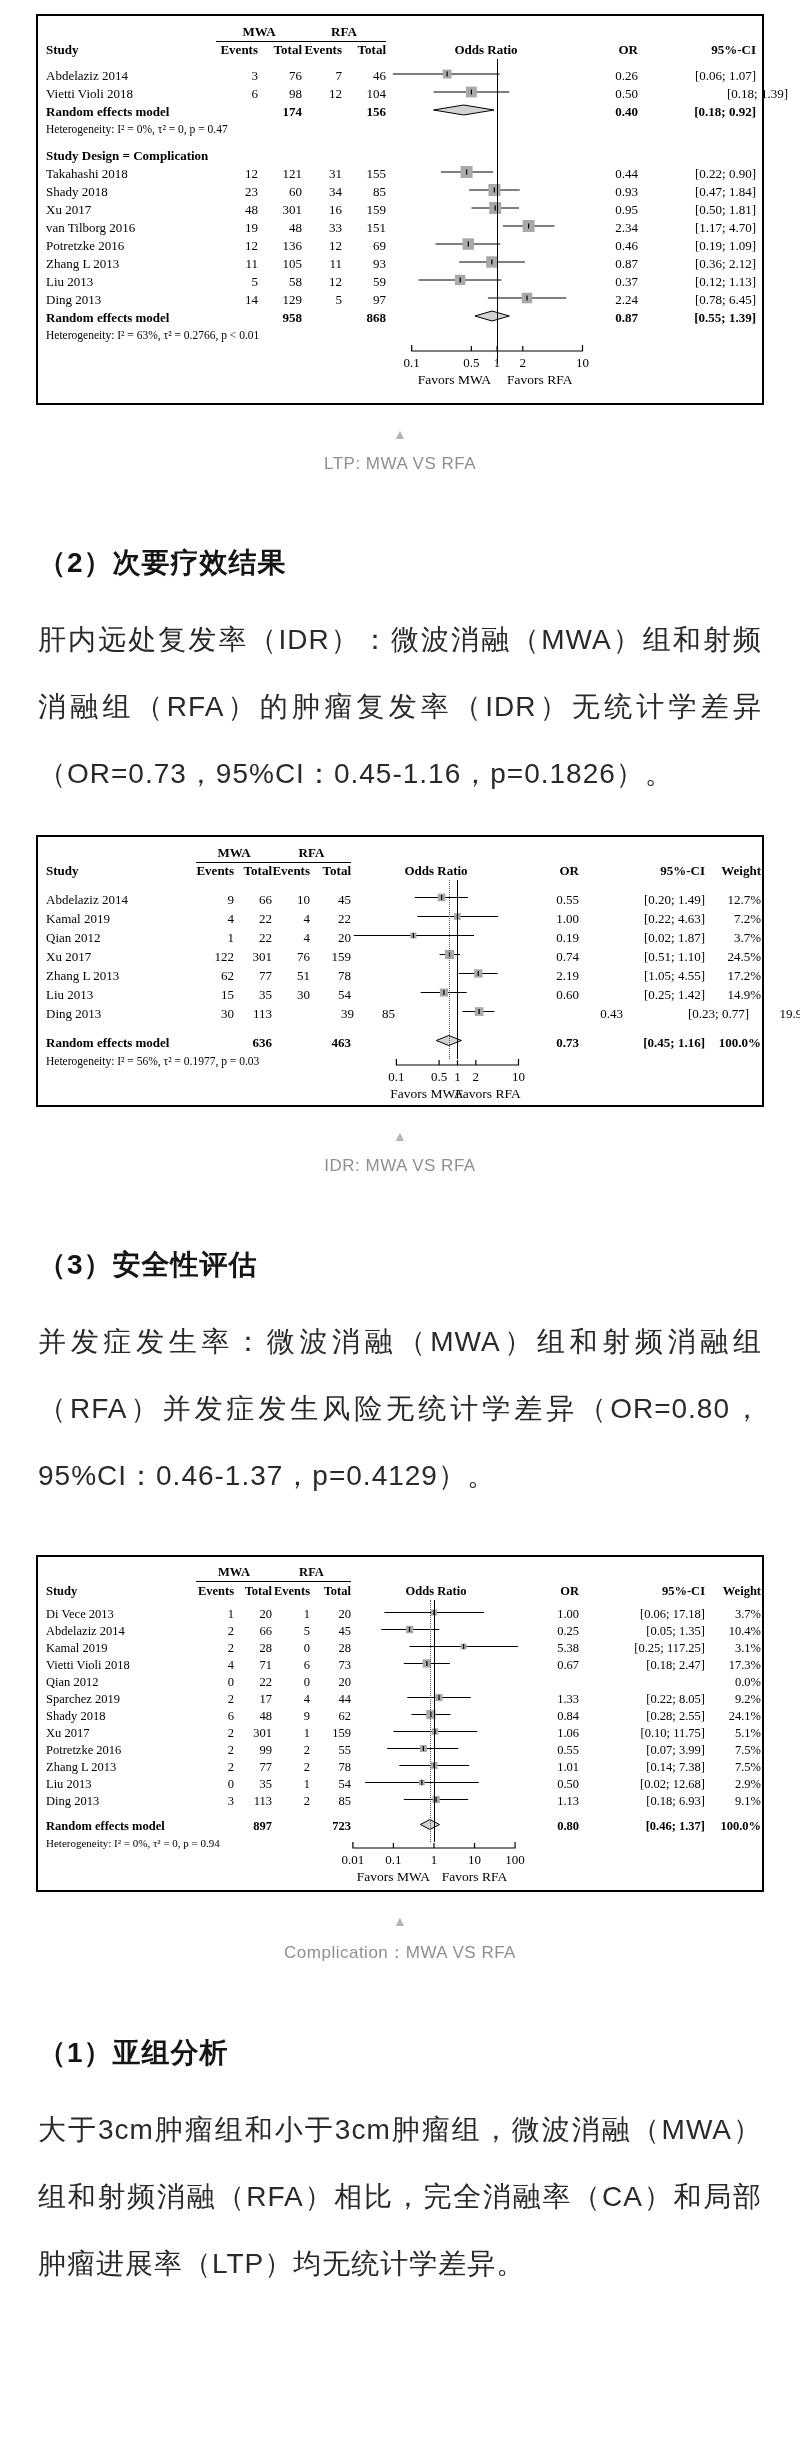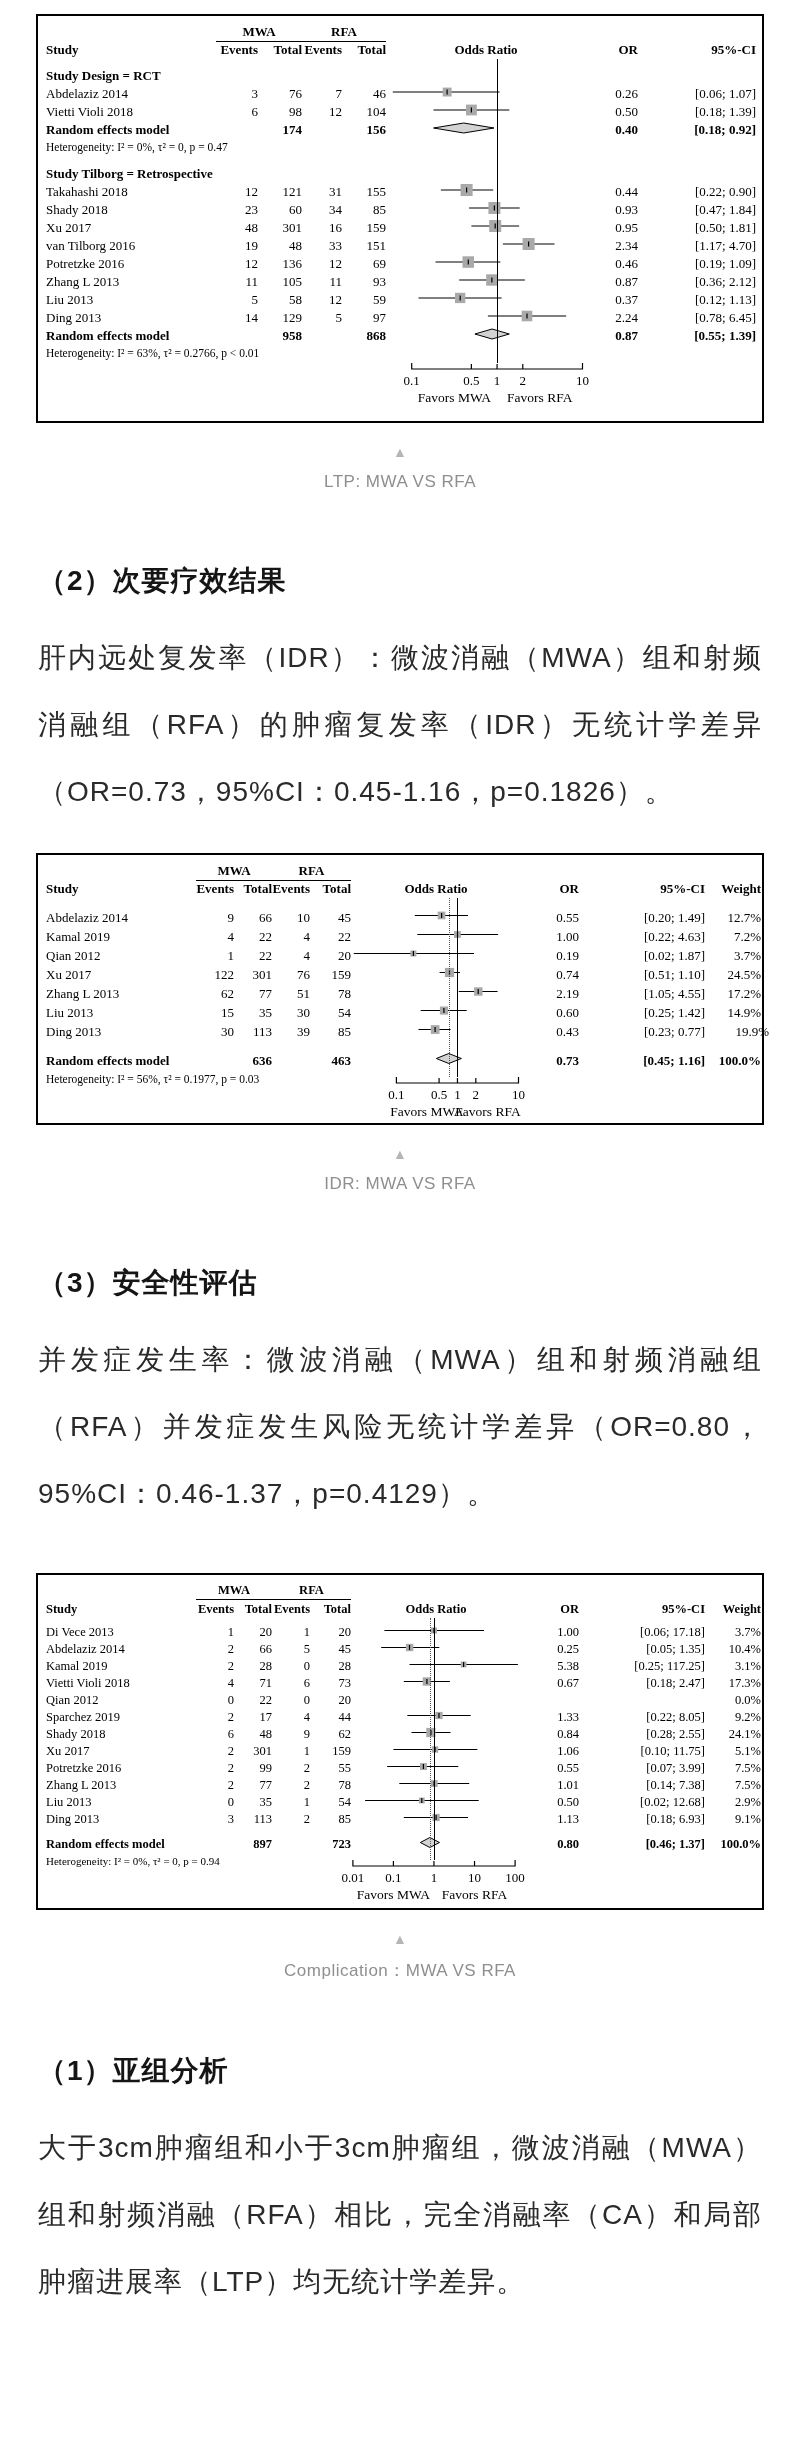--- a/index.html
+++ b/index.html
@@ -44,23 +44,20 @@
           <div class="cell b r" style="width: 44px;">Total</div>
           <div class="cell b r" style="width: 40px;">Events</div>
           <div class="cell b r" style="width: 44px;">Total</div>
           <div class="cell b c" style="width: 200px;">Odds Ratio</div>
           <div class="cell b r" style="width: 52px;">OR</div>
           <div class="cell b r" style="width: 118px;">95%-CI</div>
         </div>
         <div class="fp-rows">
           <div style="height: 8px;"></div>
           <div class="fp-line" style="height: 18px;">
-            <div class="cell b" style="width: 400px;">Study Design = RCT</div>
-          </div>
-          <div class="fp-line" style="height: 18px;">
             <div class="cell " style="width: 170px;">Abdelaziz 2014</div>
             <div class="cell r" style="width: 42px;">3</div>
             <div class="cell r" style="width: 44px;">76</div>
             <div class="cell r" style="width: 40px;">7</div>
             <div class="cell r" style="width: 44px;">46</div>
             <div class="cell " style="width: 200px;"><svg width="200" height="18">
                 <line x1="6.8" x2="113.6" y1="9" y2="9" stroke="#000" stroke-width="1"></line>
                 <rect x="56.7" y="4.6" width="8.9" height="8.9" fill="#a9a9a9"></rect>
                 <line x1="61.1" x2="61.1" y1="6.5" y2="11.5" stroke="#000" stroke-width="1.2"></line>
               </svg></div>
@@ -72,40 +69,40 @@
             <div class="cell r" style="width: 42px;">6</div>
             <div class="cell r" style="width: 44px;">98</div>
             <div class="cell r" style="width: 40px;">12</div>
             <div class="cell r" style="width: 44px;">104</div>
             <div class="cell " style="width: 200px;"><svg width="200" height="18">
                 <line x1="47.5" x2="123.3" y1="9" y2="9" stroke="#000" stroke-width="1"></line>
                 <rect x="80.0" y="3.6" width="10.8" height="10.8" fill="#a9a9a9"></rect>
                 <line x1="85.4" x2="85.4" y1="6.5" y2="11.5" stroke="#000" stroke-width="1.2"></line>
               </svg></div>
             <div class="cell r" style="width: 52px;">0.50</div>
-            <div class="cell r" style="width: 118px;">[0.18; 1.39]</div>
+            <div class="cell r" style="width: 118px; padding-left: 32px;">[0.18; 1.39]</div>
           </div>
           <div class="fp-line" style="height: 18px;">
             <div class="cell b " style="width: 170px;">Random effects model</div>
             <div class="cell b r" style="width: 42px;"></div>
             <div class="cell b r" style="width: 44px;">174</div>
             <div class="cell b r" style="width: 40px;"></div>
             <div class="cell b r" style="width: 44px;">156</div>
             <div class="cell " style="width: 200px;"><svg width="200" height="18">
                 <polygon points="47.5,9 77.7,4 108.0,9 77.7,14" fill="#d3d3d3" stroke="#000" stroke-width="1"></polygon>
               </svg></div>
             <div class="cell b r" style="width: 52px;">0.40</div>
             <div class="cell b r" style="width: 118px;">[0.18; 0.92]</div>
           </div>
           <div class="fp-line" style="height: 16px;">
             <div class="cell " style="width: 540px; font-size: 11.5px;">Heterogeneity: I² = 0%, τ² = 0, p = 0.47</div>
           </div>
           <div style="height: 10px;"></div>
           <div class="fp-line" style="height: 18px;">
-            <div class="cell b" style="width: 400px;">Study Tilborg = Retrospective</div>
+            <div class="cell b" style="width: 400px;">Study Design = Complication</div>
           </div>
           <div class="fp-line" style="height: 18px;">
             <div class="cell " style="width: 170px;">Takahashi 2018</div>
             <div class="cell r" style="width: 42px;">12</div>
             <div class="cell r" style="width: 44px;">121</div>
             <div class="cell r" style="width: 40px;">31</div>
             <div class="cell r" style="width: 44px;">155</div>
             <div class="cell " style="width: 200px;"><svg width="200" height="18">
                 <line x1="54.9" x2="107.2" y1="9" y2="9" stroke="#000" stroke-width="1"></line>
                 <rect x="74.6" y="3.0" width="12.0" height="12.0" fill="#a9a9a9"></rect>
@@ -363,21 +360,21 @@
                 <line x1="92.9" x2="92.9" y1="7" y2="12" stroke="#000" stroke-width="1.2"></line>
               </svg></div>
             <div class="cell r" style="width: 58px;">0.60</div>
             <div class="cell r" style="width: 126px;">[0.25; 1.42]</div>
             <div class="cell r" style="width: 56px;">14.9%</div>
           </div>
           <div class="fp-line" style="height: 19px;">
             <div class="cell " style="width: 150px;">Ding 2013</div>
             <div class="cell r" style="width: 38px;">30</div>
             <div class="cell r" style="width: 38px;">113</div>
-            <div class="cell r" style="width: 38px;">39</div>
+            <div class="cell r" style="width: 38px; padding-left: 44px;">39</div>
             <div class="cell r" style="width: 41px;">85</div>
             <div class="cell " style="width: 170px;"><svg width="170" height="19">
                 <line x1="67.5" x2="99.5" y1="9.5" y2="9.5" stroke="#000" stroke-width="1"></line>
                 <rect x="79.8" y="5.2" width="8.7" height="8.7" fill="#a9a9a9"></rect>
                 <line x1="84.1" x2="84.1" y1="7" y2="12" stroke="#000" stroke-width="1.2"></line>
               </svg></div>
             <div class="cell r" style="width: 58px;">0.43</div>
             <div class="cell r" style="width: 126px;">[0.23; 0.77]</div>
             <div class="cell r" style="width: 64px;">19.9%</div>
           </div>

